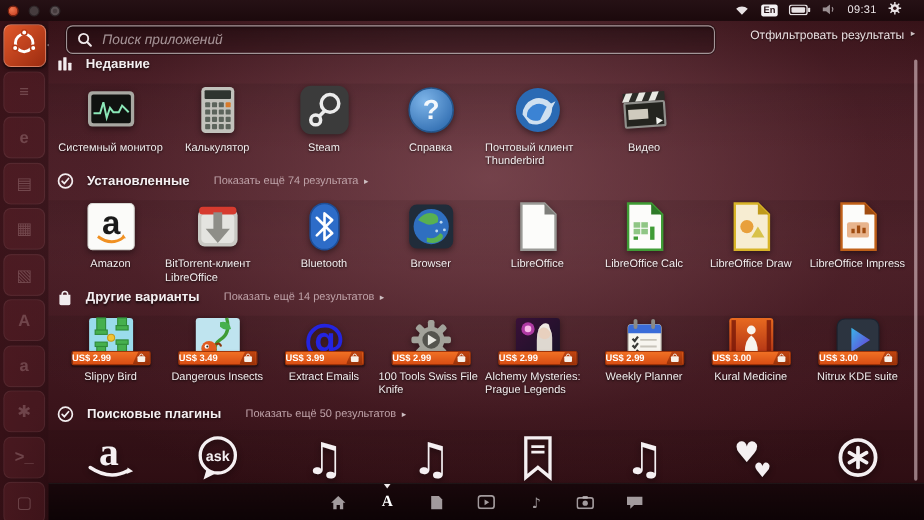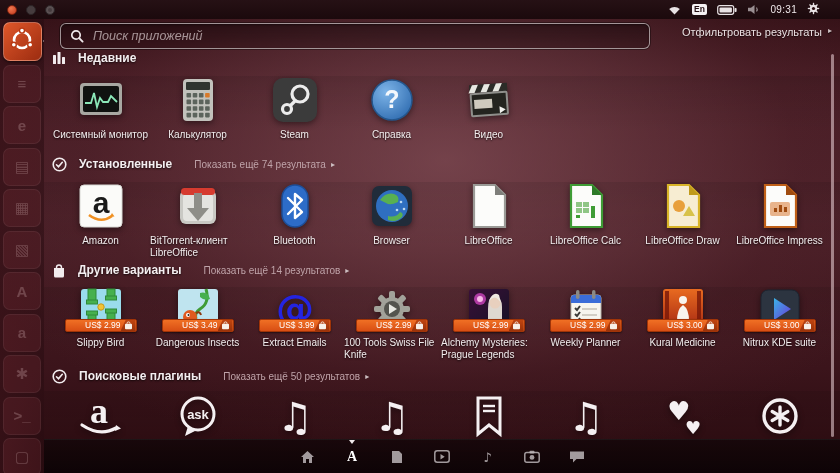--- a/index.html
+++ b/index.html
@@ -55,21 +55,21 @@
       background:linear-gradient(rgba(0,0,0,.09),rgba(0,0,0,0) 85%)}
   .grid-item{width:97px;flex:0 0 auto;display:flex;flex-direction:column;align-items:center}
   .tile-icon{height:48px;display:flex;align-items:flex-end;justify-content:center;
       filter:drop-shadow(0 2px 3px rgba(0,0,0,.45))}
   .tile-icon.small{height:44px}
   .item-label{margin-top:5px;color:#f3edee;font-size:10px;line-height:11.5px;text-align:left;
       text-shadow:0 1px 2px rgba(0,0,0,.8);max-width:95px}
   .price-badge{position:relative;margin-top:-12px;height:13px;width:72px;z-index:3;
       background:linear-gradient(#f07024,#d84e14);border:1px solid #a03408;border-radius:2px;
       display:flex;align-items:center;box-shadow:0 1px 2px rgba(0,0,0,.5);box-sizing:border-box}
-  .price-badge .price{flex:1;font-size:8.5px;font-weight:normal;color:#fff;text-align:right;line-height:11px}
+  .price-badge .price{flex:1;font-size:8.5px;font-weight:bold;color:#fff;text-align:left;line-height:11px}
   .price-badge .tag{width:15px;height:100%;display:flex;align-items:center;justify-content:center;
       background:linear-gradient(#c04410,#9a330a);clip-path:polygon(34% 0,100% 0,100% 100%,0 100%)}
   
   .scrollbar{position:absolute;right:6px;top:54px;width:3px;height:383px;z-index:45;
       background:rgba(238,214,219,.55);border-radius:2px}
   .lens-bar{position:absolute;left:44px;right:0;bottom:0;height:33px;z-index:25;
       background:linear-gradient(rgba(22,7,10,.9),rgba(12,3,5,.96));
       border-top:1px solid rgba(255,255,255,.07);
       display:flex;align-items:center;justify-content:center;gap:27px}
   .lens-item{position:relative;width:18px;height:18px;display:flex;align-items:center;justify-content:center;opacity:.75}
@@ -245,20 +245,30 @@
             </defs>
             <circle cx="24" cy="24" r="20" fill="url(#hlp)" stroke="#24568c" stroke-width="1.5"></circle>
             <text x="24" y="32" text-anchor="middle" font-size="25" font-weight="bold" fill="#f4f8fc" font-family="Liberation Sans, sans-serif">?</text>
           </svg>
         </div>
         <div class="item-label">Справка</div>
       </div>
       <div class="grid-item">
         <div class="tile-icon">
           <svg width="48" height="48" viewBox="0 0 48 48">
+            <circle cx="24" cy="24" r="20" fill="#2a6ab4"></circle>
+            <path d="M10 28 a15 15 0 0 1 26 -10 l4 -2 -3 6 a15 15 0 0 1 -21 14 z" fill="#cfe0f0"></path>
+            <path d="M14 30 a11 11 0 0 1 18 -9 l-6 12 a11 11 0 0 1 -12 -3 z" fill="#3b83d4"></path>
+          </svg>
+        </div>
+        <div class="item-label">Почтовый клиент Thunderbird</div>
+      </div>
+      <div class="grid-item">
+        <div class="tile-icon">
+          <svg width="48" height="48" viewBox="0 0 48 48">
             <g transform="rotate(-4 24 24)">
               <rect x="5" y="8" width="38" height="8" fill="#2c2c28"></rect>
               <path d="M8 8 h6 l-4 8 h-6 z" fill="#e8e8e2"></path>
               <path d="M20 8 h6 l-4 8 h-6 z" fill="#e8e8e2"></path>
               <path d="M32 8 h6 l-4 8 h-6 z" fill="#e8e8e2"></path>
               <rect x="5" y="16" width="38" height="24" rx="2" fill="#8f8f8b"></rect>
               <rect x="7" y="18" width="34" height="20" fill="#24241f"></rect>
               <rect x="9" y="23" width="18" height="9" fill="#cfcabe"></rect>
               <path d="M34 31 l6 3.5 -6 3.5 z" fill="#f2f2ee"></path>
             </g>

